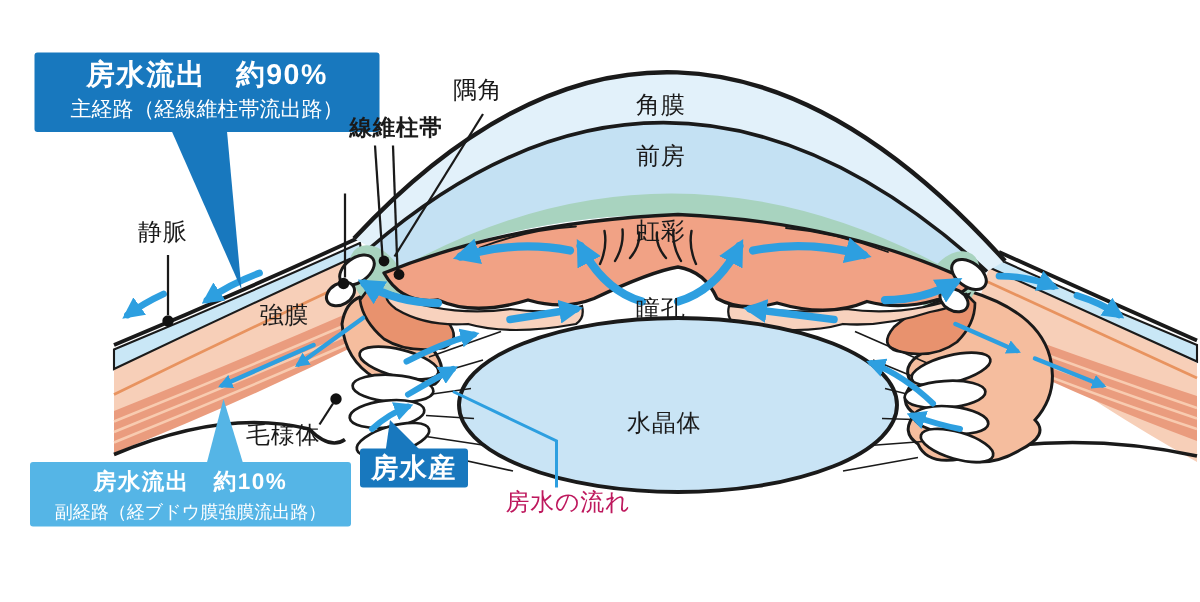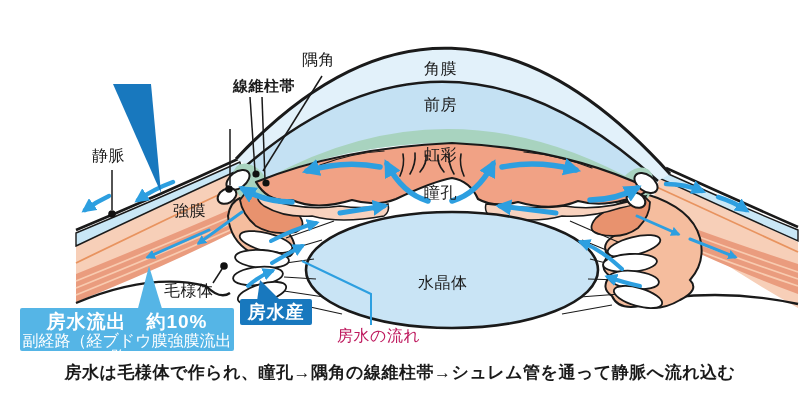--- a/index.html
+++ b/index.html
@@ -11,22 +11,22 @@
   .lbl{position:absolute;font-size:16px;line-height:1.1;white-space:nowrap;letter-spacing:.5px;}
   .lbl.small{font-size:15px;font-weight:bold;}
   .lbl.blue{color:#be185d;font-size:16px;}
   .callout{position:absolute;color:#fff;text-align:center;border-radius:2px;}
   .callout .t{font-weight:bold;letter-spacing:1px;}
   .callout .s{font-weight:normal;}
   #box-main{left:23px;top:35px;width:230px;height:53px;background:#1878BE;padding-top:3px;box-sizing:border-box;}
   #box-main .t{font-size:19px;line-height:25px;}
   #box-main .s{font-size:14px;line-height:19px;letter-spacing:0;}
   #box-sub{left:20px;top:308px;width:214px;height:43px;background:#55B5E6;padding-top:2px;box-sizing:border-box;}
-  #box-sub .t{font-size:19px;line-height:23px;}
-  #box-sub .s{font-size:16px;line-height:16px;letter-spacing:0;}
+  #box-sub .t{font-size:15px;line-height:23px;}
+  #box-sub .s{font-size:12px;line-height:16px;letter-spacing:0;}
   #box-prod{left:240px;top:299px;width:72px;height:26px;background:#1878BE;}
   #box-prod .t{font-size:18px;line-height:26px;}
   #caption{position:absolute;left:0;top:361px;width:800px;text-align:center;
     font-size:17px;font-weight:bold;letter-spacing:.5px;}
 </style>
 </head>
 <body>
 
 <div id="stage">
 
@@ -215,34 +215,37 @@
       <circle cx="256" cy="174" r="3.6"></circle>
       <circle cx="266" cy="183" r="3.6"></circle>
       <circle cx="224" cy="266" r="3.8"></circle>
     </g>
 
     <polygon points="113,84 151,84 161,193" fill="#1878BE"></polygon>
     <polygon points="137,312 163,312 149,266" fill="#55B5E6"></polygon>
     <polygon points="257,301 281,301 260,280" fill="#1878BE"></polygon>
   </svg>
 
+  <div class="callout" id="box-main">
+    <div class="t">房水流出　約90%</div>
+    <div class="s">主経路（経線維柱帯流出路）</div>
+  </div>
   <div class="callout" id="box-sub">
     <div class="t">房水流出　約10%</div>
     <div class="s">副経路（経ブドウ膜強膜流出路）</div>
   </div>
   <div class="callout" id="box-prod">
     <div class="t">房水産生</div>
   </div>
 
-  <div class="lbl" style="left:424px;top:62px;font-family:Liberation Mono, monospace;">角膜</div>
+  <div class="lbl" style="left:424px;top:62px;">角膜</div>
   <div class="lbl" style="left:424px;top:96px;">前房</div>
   <div class="lbl" style="left:424px;top:146px;">虹彩</div>
-  <div class="lbl" style="left:424px;top:184px;text-align:center;">瞳孔</div>
+  <div class="lbl" style="left:424px;top:198px;text-align:center;">瞳孔</div>
   <div class="lbl" style="left:418px;top:256px;margin-top:18px;">水晶体</div>
   <div class="lbl" style="left:302px;top:53px;font-family:Liberation Mono, monospace;">隅角</div>
   <div class="lbl small" style="left:233px;top:78px;">線維柱帯</div>
   <div class="lbl" style="left:92px;top:147px;">静脈</div>
   <div class="lbl" style="left:173px;top:202px;">強膜</div>
   <div class="lbl" style="left:164px;top:282px;">毛様体</div>
   <div class="lbl blue" style="left:337px;top:327px;">房水の流れ</div>
 
-  <div id="caption">房水は毛様体で作られ、瞳孔→隅角の線維柱帯→シュレム管を通って静脈へ流れ込む</div>
 </div>
 
 </body></html>

